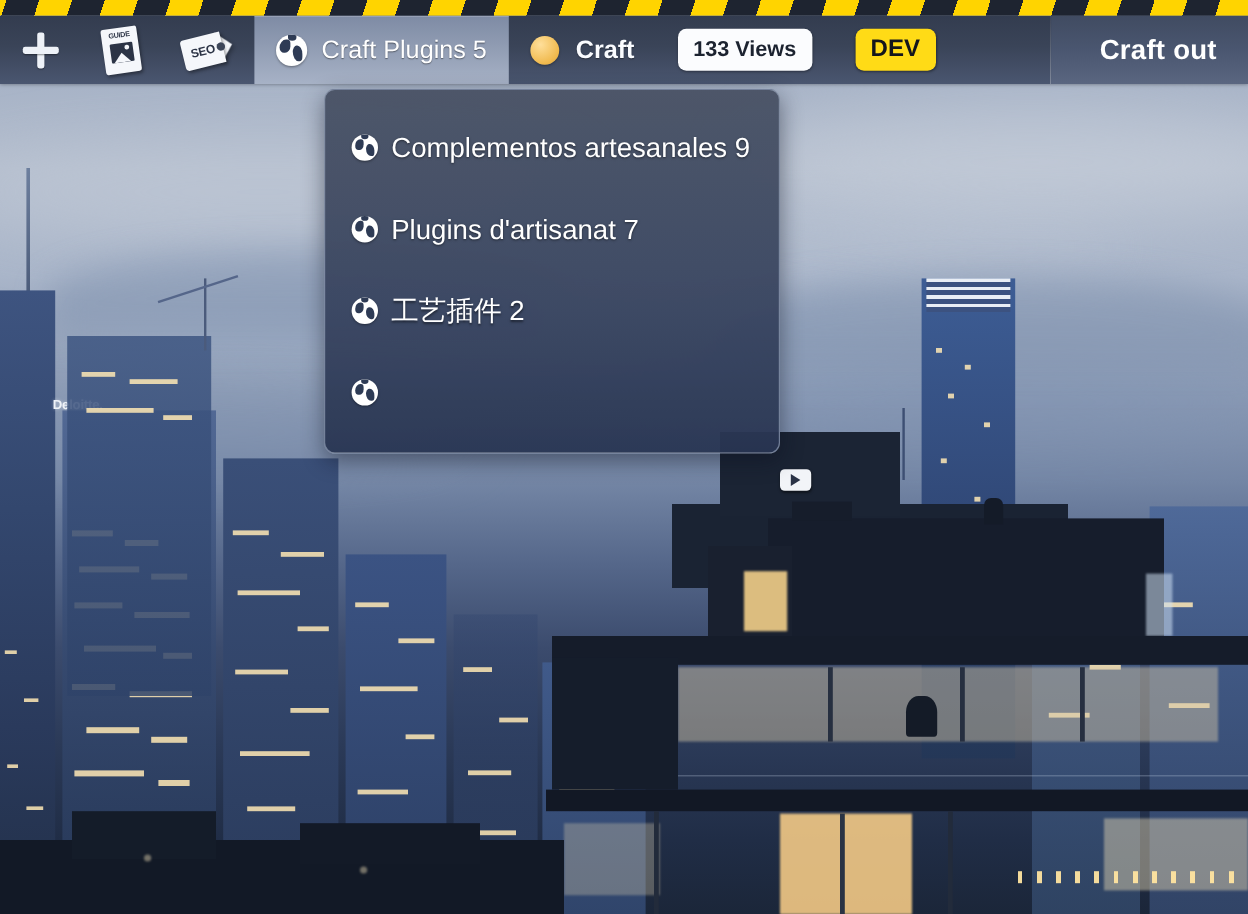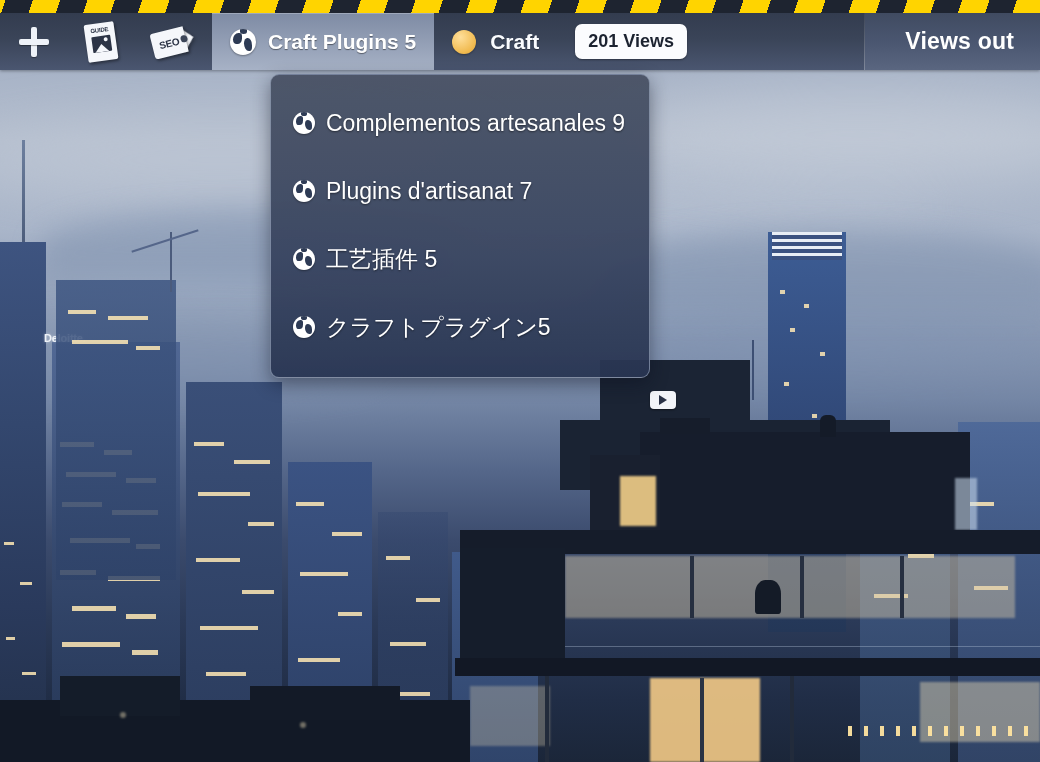--- a/index.html
+++ b/index.html
@@ -334,21 +334,21 @@
     left: 10px; top: 0px;
     width: 7px; height: 5px;
     background: #2e3b55;
     border-radius: 0 0 60% 60%;
   }
   .globe.small { width: 22px; height: 22px; }
   .globe.small::before { left:3px; top:4px; width:7px; height:9px; }
   .globe.small::after  { left:12px; top:8px; width:7px; height:10px; }
   .globe.small .cap    { left:8px; top:0; width:6px; height:4px; }
 
-  .tb-label { margin-left: 12px; font-weight: bold; }
+  .tb-label { margin-left: 12px; font-weight: normal; }
   .tb-item.active .tb-label {
     color: #ffffff;
     text-shadow: 0 1px 1px rgba(0,0,0,.45);
   }
 
   
   .dot {
     width: 24px; height: 24px;
     border-radius: 50%;
     background: radial-gradient(circle at 35% 30%, #ffdf9a, #f0b94d 70%, #d9a23c 100%);
@@ -604,30 +604,33 @@
         </span>
       <span class="tb-label">Craft Plugins 5</span>
     </div>
 
     <div class="tb-item">
       <span class="dot"></span>
       <span class="cached-label">Craft</span>
     </div>
 
     <div class="tb-item">
-      <span class="views-pill">201 Views</span>
-    </div>
-
+      <span class="views-pill">133 Views</span>
+    </div>
+
+    <div class="tb-item">
+      <span class="dev-badge">DEV</span>
+    </div>
 
     <div class="tb-item spacer"></div>
 
     <div class="divider"></div>
 
     <div class="tb-right">
-      <span>Views out</span>
+      <span>Craft out</span>
     </div>
   </div>
 
   <div class="dropdown">
 
     <div class="dd-item">
       <span class="globe small">
           <span class="cap"></span>
         </span>
       <span class="dd-label">Complementos artesanales 9</span>
@@ -637,24 +640,23 @@
       <span class="globe small">
           <span class="cap"></span>
         </span>
       <span class="dd-label">Plugins d'artisanat 7</span>
     </div>
 
     <div class="dd-item">
       <span class="globe small">
           <span class="cap"></span>
         </span>
-      <span class="dd-label">工艺插件 5</span>
+      <span class="dd-label">工艺插件 2</span>
     </div>
 
     <div class="dd-item">
       <span class="globe small">
           <span class="cap"></span>
         </span>
-      <span class="dd-label">クラフトプラグイン5</span>
     </div>
   </div>
 
 </div>
 
 </body></html>

